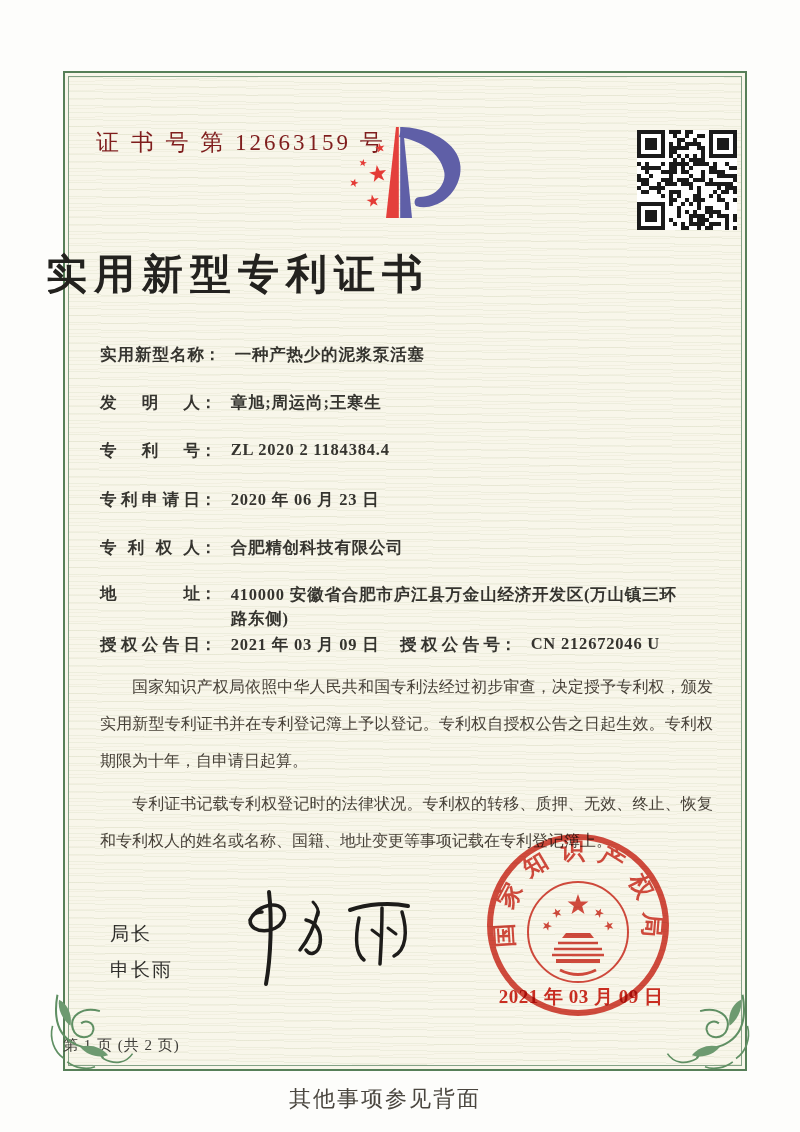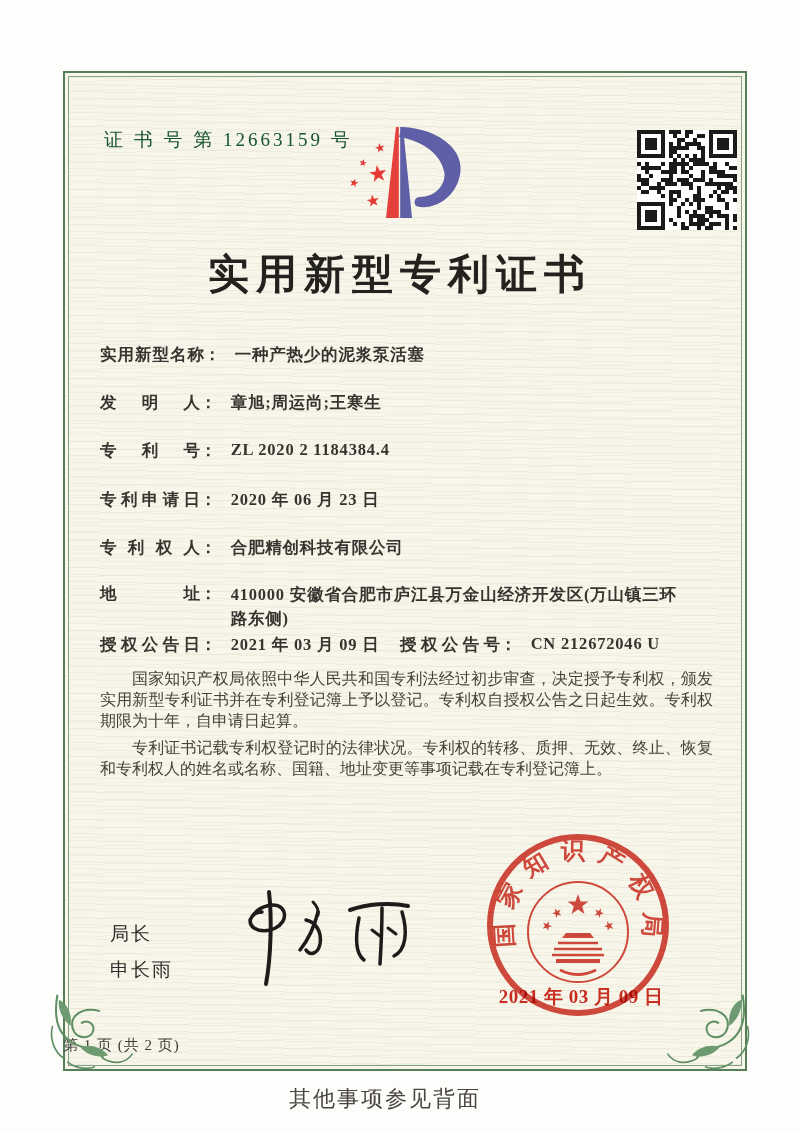--- a/index.html
+++ b/index.html
@@ -10,39 +10,39 @@
   .page{position:absolute;left:0;top:0;width:800px;height:1132px;background:#fdfdfb;}
   .frame{position:absolute;left:63px;top:71px;width:680px;height:996px;
          border:2.5px solid #567f58;background:#f8f6ea;}
   .frame-inner{position:absolute;left:3px;top:3px;right:3px;bottom:3px;
                border:1px solid #84a286;
                background:
                  repeating-linear-gradient(1.2deg, rgba(170,185,140,.14) 0 1px, transparent 1px 7px),
                  repeating-linear-gradient(-1.4deg, rgba(185,180,140,.10) 0 1px, transparent 1px 9px);}
 
   
-  .cert-no{position:absolute;left:104px;top:127px;font-size:19px;letter-spacing:3px;color:#14532d;}
+  .cert-no{position:absolute;left:96px;top:127px;font-size:23px;letter-spacing:3px;color:#7f1d1d;}
   .logo{position:absolute;left:334px;top:112px;width:152px;height:124px;}
   .qr{position:absolute;left:637px;top:130px;width:100px;height:100px;background:#fff;}
-  .title{position:absolute;left:60px;top:247px;width:680px;text-align:center;
+  .title{position:absolute;left:46px;top:247px;width:680px;
          font-size:41px;font-weight:bold;letter-spacing:7px;color:#23221f;}
 
   
   .fields{position:absolute;left:100px;top:0;width:616px;}
   .row{position:absolute;left:0;font-size:16.5px;white-space:nowrap;color:#35342f;font-weight:bold;}
   .r0{top:344px}.r1{top:392px}.r2{top:440px}.r3{top:489px}.r4{top:537px}.r5{top:583px}.r6{top:634px}
   .lbl{display:inline-block;width:100px;text-align:justify;text-align-last:justify;
        vertical-align:top;letter-spacing:0;}
   .colon{display:inline-block;vertical-align:top;}
   .val{display:inline-block;margin-left:10px;letter-spacing:.8px;vertical-align:top;}
   .r5 .val{white-space:normal;width:462px;line-height:24px;}
   .fld-b{position:absolute;left:300px;top:0;white-space:nowrap;}
 
   
-  .paras{position:absolute;left:100px;top:668px;width:613px;font-size:16px;line-height:21px;
+  .paras{position:absolute;left:100px;top:668px;width:613px;font-size:16px;line-height:37px;
          text-align:justify;color:#474138;}
   .paras p{margin:0 0 6px 0;text-indent:2em;}
 
   
   .role{position:absolute;left:110px;top:921px;font-size:19px;letter-spacing:2px;color:#2e2d2a;}
   .signer{position:absolute;left:110px;top:957px;font-size:19px;letter-spacing:2px;color:#2e2d2a;}
   .signature{position:absolute;left:222px;top:882px;width:215px;height:110px;}
 
   
   .seal{position:absolute;left:478px;top:825px;width:200px;height:200px;opacity:.92;

